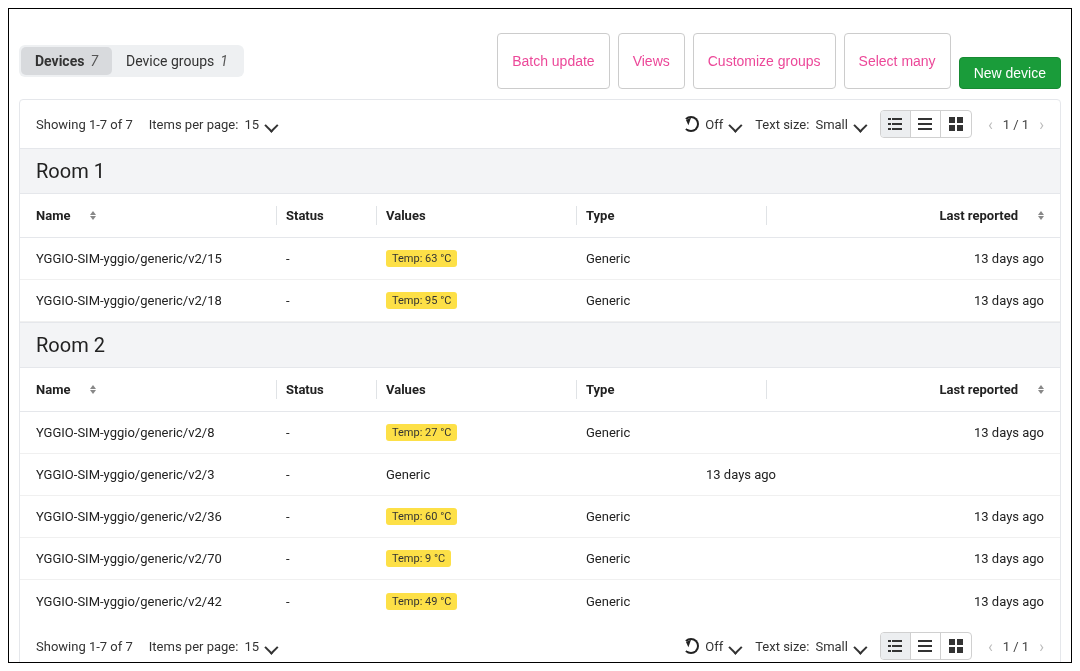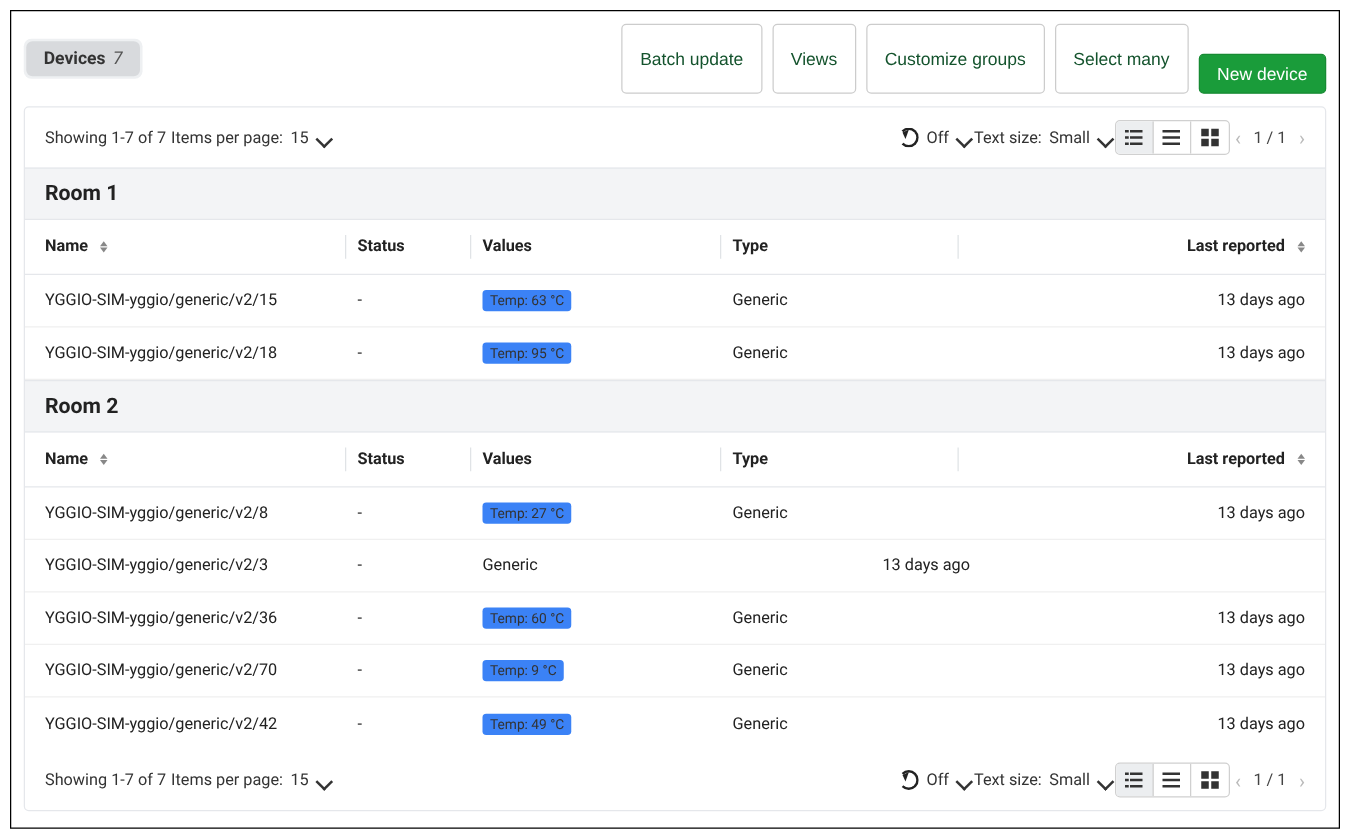--- a/index.html
+++ b/index.html
@@ -9,21 +9,21 @@
   color: #222;
   font-size: 14px;
   width: 1080px;
   height: 671px;
   padding: 8px;
 }
 .frame {
   border: 1px solid #000;
   width: 100%;
   height: 100%;
-  padding: 10px 10px;
+  padding: 24px 10px;
   overflow: hidden;
 }
 .topbar {
   display: flex;
   align-items: center;
   justify-content: space-between;
   margin-bottom: 10px;
 }
 .tabs {
   display: flex;
@@ -53,21 +53,21 @@
   display: flex;
   gap: 8px;
 }
 .btn {
   background: #fff;
   border: 1px solid #ccc;
   border-radius: 4px;
   padding: 7px 14px;
   cursor: pointer;
   font-size: 14px;
-  color: #14532d;
+  color: #ec4899;
 }
 .btn.primary {
   background: #1a9c3a;
   border-color: #178a33;
   color: #fff;
   font-weight: 500;
   margin-top: 24px;
 }
 .panel {
   border: 1px solid #e5e7eb;
@@ -77,21 +77,21 @@
   display: flex;
   align-items: center;
   justify-content: space-between;
   padding: 10px 16px;
   font-size: 13px;
   color: #333;
 }
 .toolbar .left, .toolbar .right {
   display: flex;
   align-items: center;
-  gap: 4px;
+  gap: 16px;
 }
 .ipp, .refresh, .textsize {
   display: flex;
   align-items: flex-end;
   gap: 6px;
 }
 .chev {
   width: 10px; height: 10px;
   border-right: 2px solid #333;
   border-bottom: 2px solid #333;
@@ -132,39 +132,39 @@
 .pager {
   display: flex;
   align-items: center;
   gap: 10px;
   color: #444;
 }
 .pager .arrow { color: #bbb; cursor: pointer; font-size: 16px; }
 .group-header {
   background: #f3f4f6;
   padding: 10px 16px;
-  font-weight: 700;
-  font-size: 17px;
+  font-weight: 400;
+  font-size: 20px;
   border-top: 1px solid #e5e7eb;
   border-bottom: 1px solid #e5e7eb;
 }
 .thead, .trow {
   display: grid;
   grid-template-columns: 250px 100px 200px 190px 1fr;
   align-items: center;
   padding: 0 16px;
 }
 .thead {
   font-weight: 700;
   font-size: 13px;
   height: 44px;
   border-bottom: 1px solid #e5e7eb;
 }
 .thead .th {
-  display: flex; align-items: center; gap: 10px;
+  display: flex; align-items: center; gap: 20px;
   position: relative;
   height: 100%;
 }
 .thead .th.bl:before {
   content: '';
   position: absolute;
   left: -10px;
   top: 12px;
   bottom: 12px;
   width: 1px;
@@ -183,38 +183,42 @@
 .sort:after { border-top: 4px solid #888; }
 .trow {
   height: 42px;
   border-bottom: 1px solid #f0f0f0;
   font-size: 13px;
 }
 .trow:last-child { border-bottom: none; }
 .th.last, .td.last { justify-content: flex-end; text-align: right; }
 .td.last { justify-self: end; }
 .chip {
-  background: #3b82f6;
+  background: #fde047;
   border-radius: 3px;
   padding: 2px 6px;
   font-size: 11px;
   color: #333;
   display: inline-block;
 }
 </style>
 </head>
 <body>
 
 <div class="frame">
 
   <div class="topbar">
     <div class="tabs">
       <div class="tab active">
         <span>Devices</span>
         <span class="count">7</span>
+      </div>
+      <div class="tab">
+        <span>Device groups</span>
+        <span class="count">1</span>
       </div>
     </div>
     <div class="actions">
       <button class="btn">Batch update</button>
       <button class="btn">Views</button>
       <button class="btn">Customize groups</button>
       <button class="btn">Select many</button>
       <button class="btn primary">New device</button>
     </div>
   </div>

